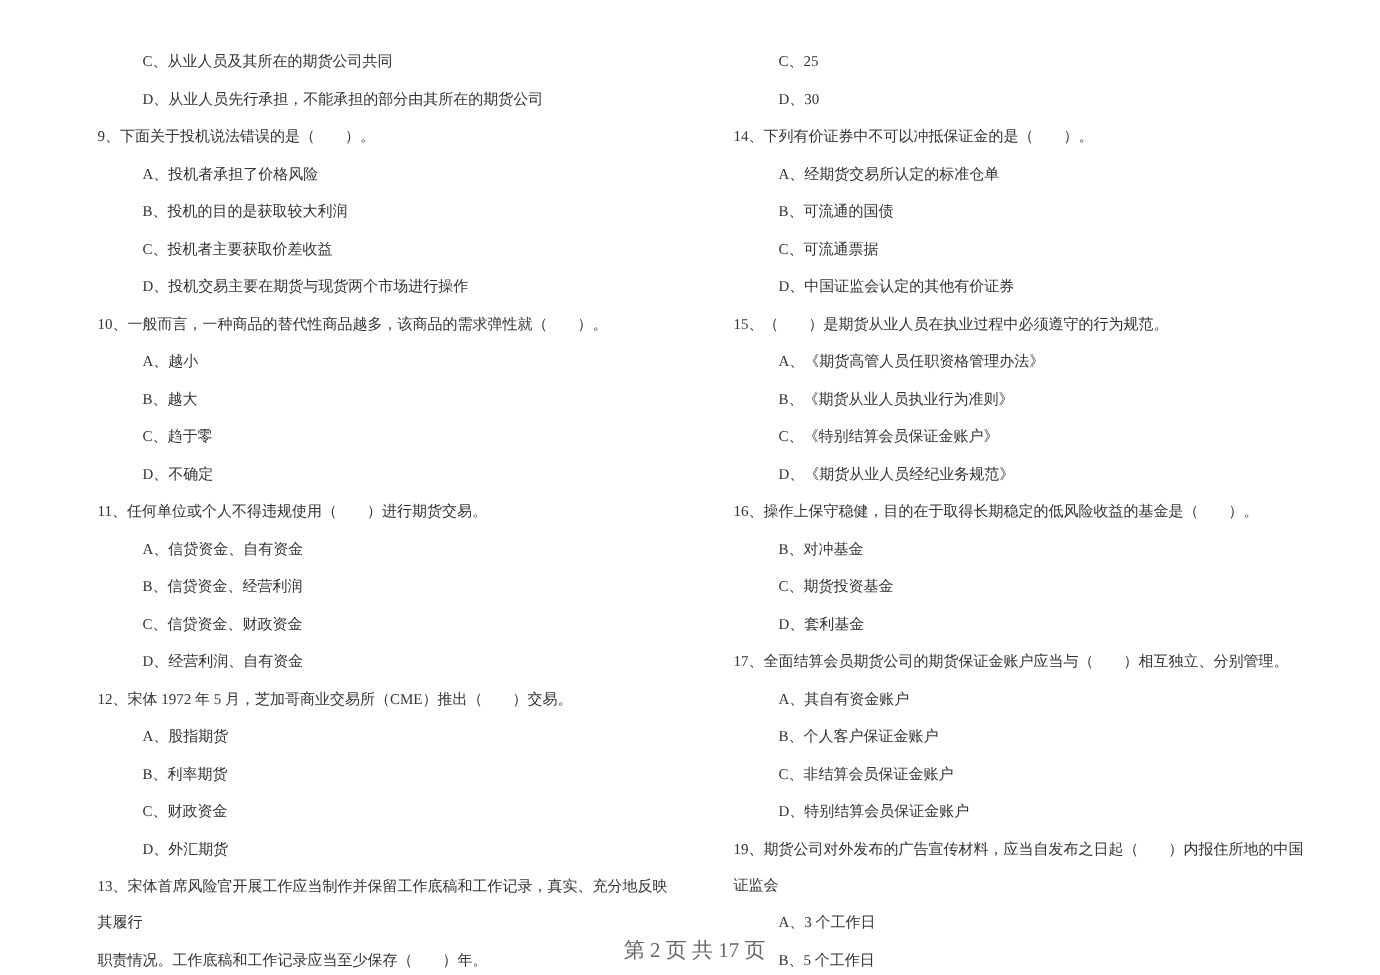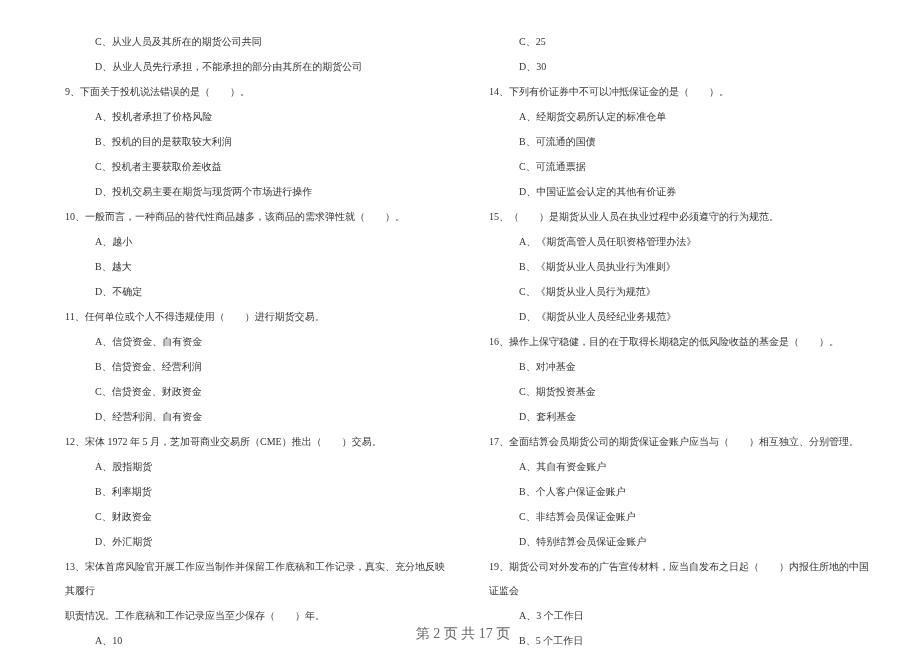--- a/index.html
+++ b/index.html
@@ -57,20 +57,21 @@
 
     <div class="question">9、下面关于投机说法错误的是（　　）。</div>
     <div class="option">A、投机者承担了价格风险</div>
     <div class="option">B、投机的目的是获取较大利润</div>
     <div class="option">C、投机者主要获取价差收益</div>
     <div class="option">D、投机交易主要在期货与现货两个市场进行操作</div>
 
     <div class="question">10、一般而言，一种商品的替代性商品越多，该商品的需求弹性就（　　）。</div>
     <div class="option">A、越小</div>
     <div class="option">B、越大</div>
+    <div class="option">C、趋于零</div>
     <div class="option">D、不确定</div>
 
     <div class="question">11、任何单位或个人不得违规使用（　　）进行期货交易。</div>
     <div class="option">A、信贷资金、自有资金</div>
     <div class="option">B、信贷资金、经营利润</div>
     <div class="option">C、信贷资金、财政资金</div>
     <div class="option">D、经营利润、自有资金</div>
 
     <div class="question">12、宋体 1972 年 5 月，芝加哥商业交易所（CME）推出（　　）交易。</div>
     <div class="option">A、股指期货</div>
@@ -90,21 +91,21 @@
 
     <div class="question">14、下列有价证券中不可以冲抵保证金的是（　　）。</div>
     <div class="option">A、经期货交易所认定的标准仓单</div>
     <div class="option">B、可流通的国债</div>
     <div class="option">C、可流通票据</div>
     <div class="option">D、中国证监会认定的其他有价证券</div>
 
     <div class="question">15、（　　）是期货从业人员在执业过程中必须遵守的行为规范。</div>
     <div class="option">A、《期货高管人员任职资格管理办法》</div>
     <div class="option">B、《期货从业人员执业行为准则》</div>
-    <div class="option">C、《期货从业人员行为规范》</div>
+    <div class="option">C、《特别结算会员保证金账户》</div>
     <div class="option">D、《期货从业人员经纪业务规范》</div>
 
     <div class="question">16、操作上保守稳健，目的在于取得长期稳定的低风险收益的基金是（　　）。</div>
     <div class="option">B、对冲基金</div>
     <div class="option">C、期货投资基金</div>
     <div class="option">D、套利基金</div>
 
     <div class="question">17、全面结算会员期货公司的期货保证金账户应当与（　　）相互独立、分别管理。</div>
     <div class="option">A、其自有资金账户</div>
     <div class="option">B、个人客户保证金账户</div>

